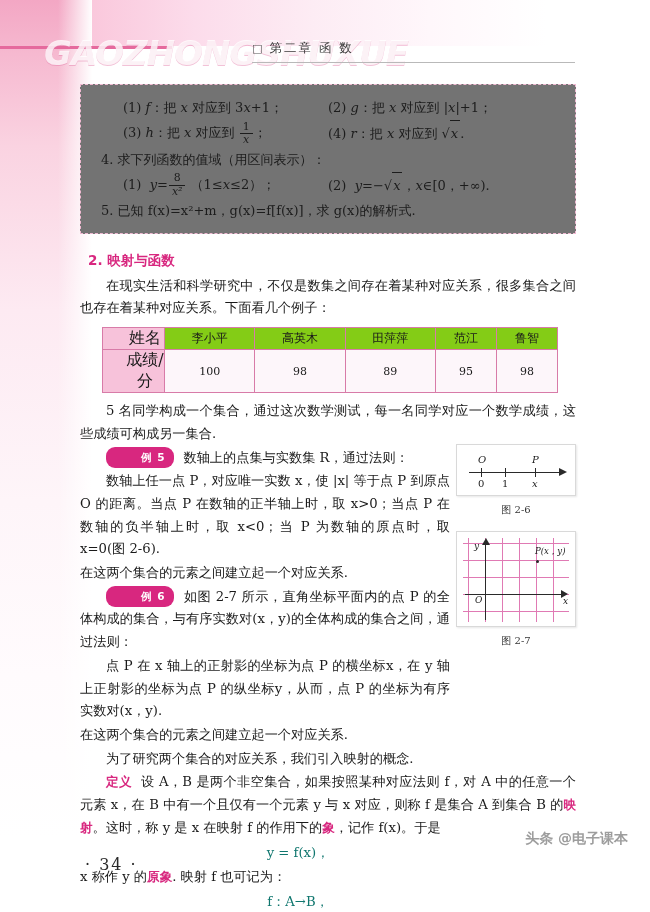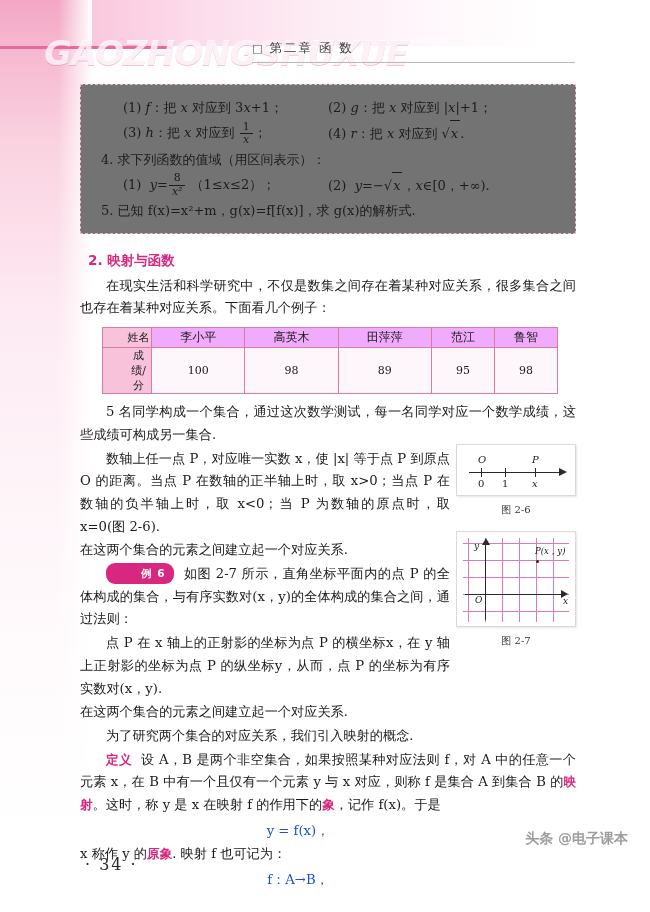--- a/index.html
+++ b/index.html
@@ -176,25 +176,25 @@
   .score-table td, .score-table th {
     border: 1px solid #d87ba8;
     text-align: center;
     font-size: 12px;
     height: 20px;
     color: #1a1a1a;
     font-weight: normal;
   }
   .score-table .rowhead {
     background: #f7c2da;
-    width: 49px;
-    font-size: 11px;
+    width: 62px;
+    font-size: 16px;
     padding-left: 23px;
   }
-  .score-table .namecell { background: #f0abfc; }
+  .score-table .namecell { background: #84cc16; }
   .score-table .scorecell { background: #fdf6fa; font-size: 11px; }
 
   
   .fig-wrap {
     position: absolute;
     width: 120px;
   }
   .fig-box {
     background: #ffffff;
     border: 1px solid #d9d9d9;
@@ -326,21 +326,21 @@
   .kw {
     color: #d8277f;
     font-weight: bold;
     font-family: "DejaVu Sans", "Liberation Sans", sans-serif;
     font-size: 12.6px;
   }
   .formula {
     text-align: center;
     font-size: 13.2px;
     line-height: 1.9;
-    color: #1d4ed8;
+    color: #0f766e;
     padding-right: 60px;
   }
 
   
   .page-num {
     position: absolute;
     left: 85px; top: 855px;
     font-size: 16px;
     color: #2a2a2a;
     letter-spacing: 2px;
@@ -428,20 +428,23 @@
         <td class="scorecell">98</td>
         <td class="scorecell">89</td>
         <td class="scorecell">95</td>
         <td class="scorecell">98</td>
       </tr>
     </tbody>
       </table>
 
     <p class="body ind">5 名同学构成一个集合，通过这次数学测试，每一名同学对应一个数学成绩，这些成绩可构成另一集合.</p>
 
+    <p class="body ind">
+      <span class="ex-badge">例 5</span><span>数轴上的点集与实数集 R，通过法则：</span>
+    </p>
     <p class="body ind" style="width:370px;">数轴上任一点 P，对应唯一实数 x，使 |x| 等于点 P 到原点 O 的距离。当点 P 在数轴的正半轴上时，取 x&gt;0；当点 P 在数轴的负半轴上时，取 x&lt;0；当 P 为数轴的原点时，取x=0(图 2-6).</p>
     <p class="body">在这两个集合的元素之间建立起一个对应关系.</p>
 
     <p class="body ind" style="width:370px;">
       <span class="ex-badge">例 6</span><span>如图 2-7 所示，直角坐标平面内的点 P 的全体构成的集合，与有序实数对(x，y)的全体构成的集合之间，通过法则：</span>
     </p>
     <p class="body ind" style="width:370px;">点 P 在 x 轴上的正射影的坐标为点 P 的横坐标x，在 y 轴上正射影的坐标为点 P 的纵坐标y，从而，点 P 的坐标为有序实数对(x，y).</p>
     <p class="body">在这两个集合的元素之间建立起一个对应关系.</p>
 
     <p class="body ind">为了研究两个集合的对应关系，我们引入映射的概念.</p>

